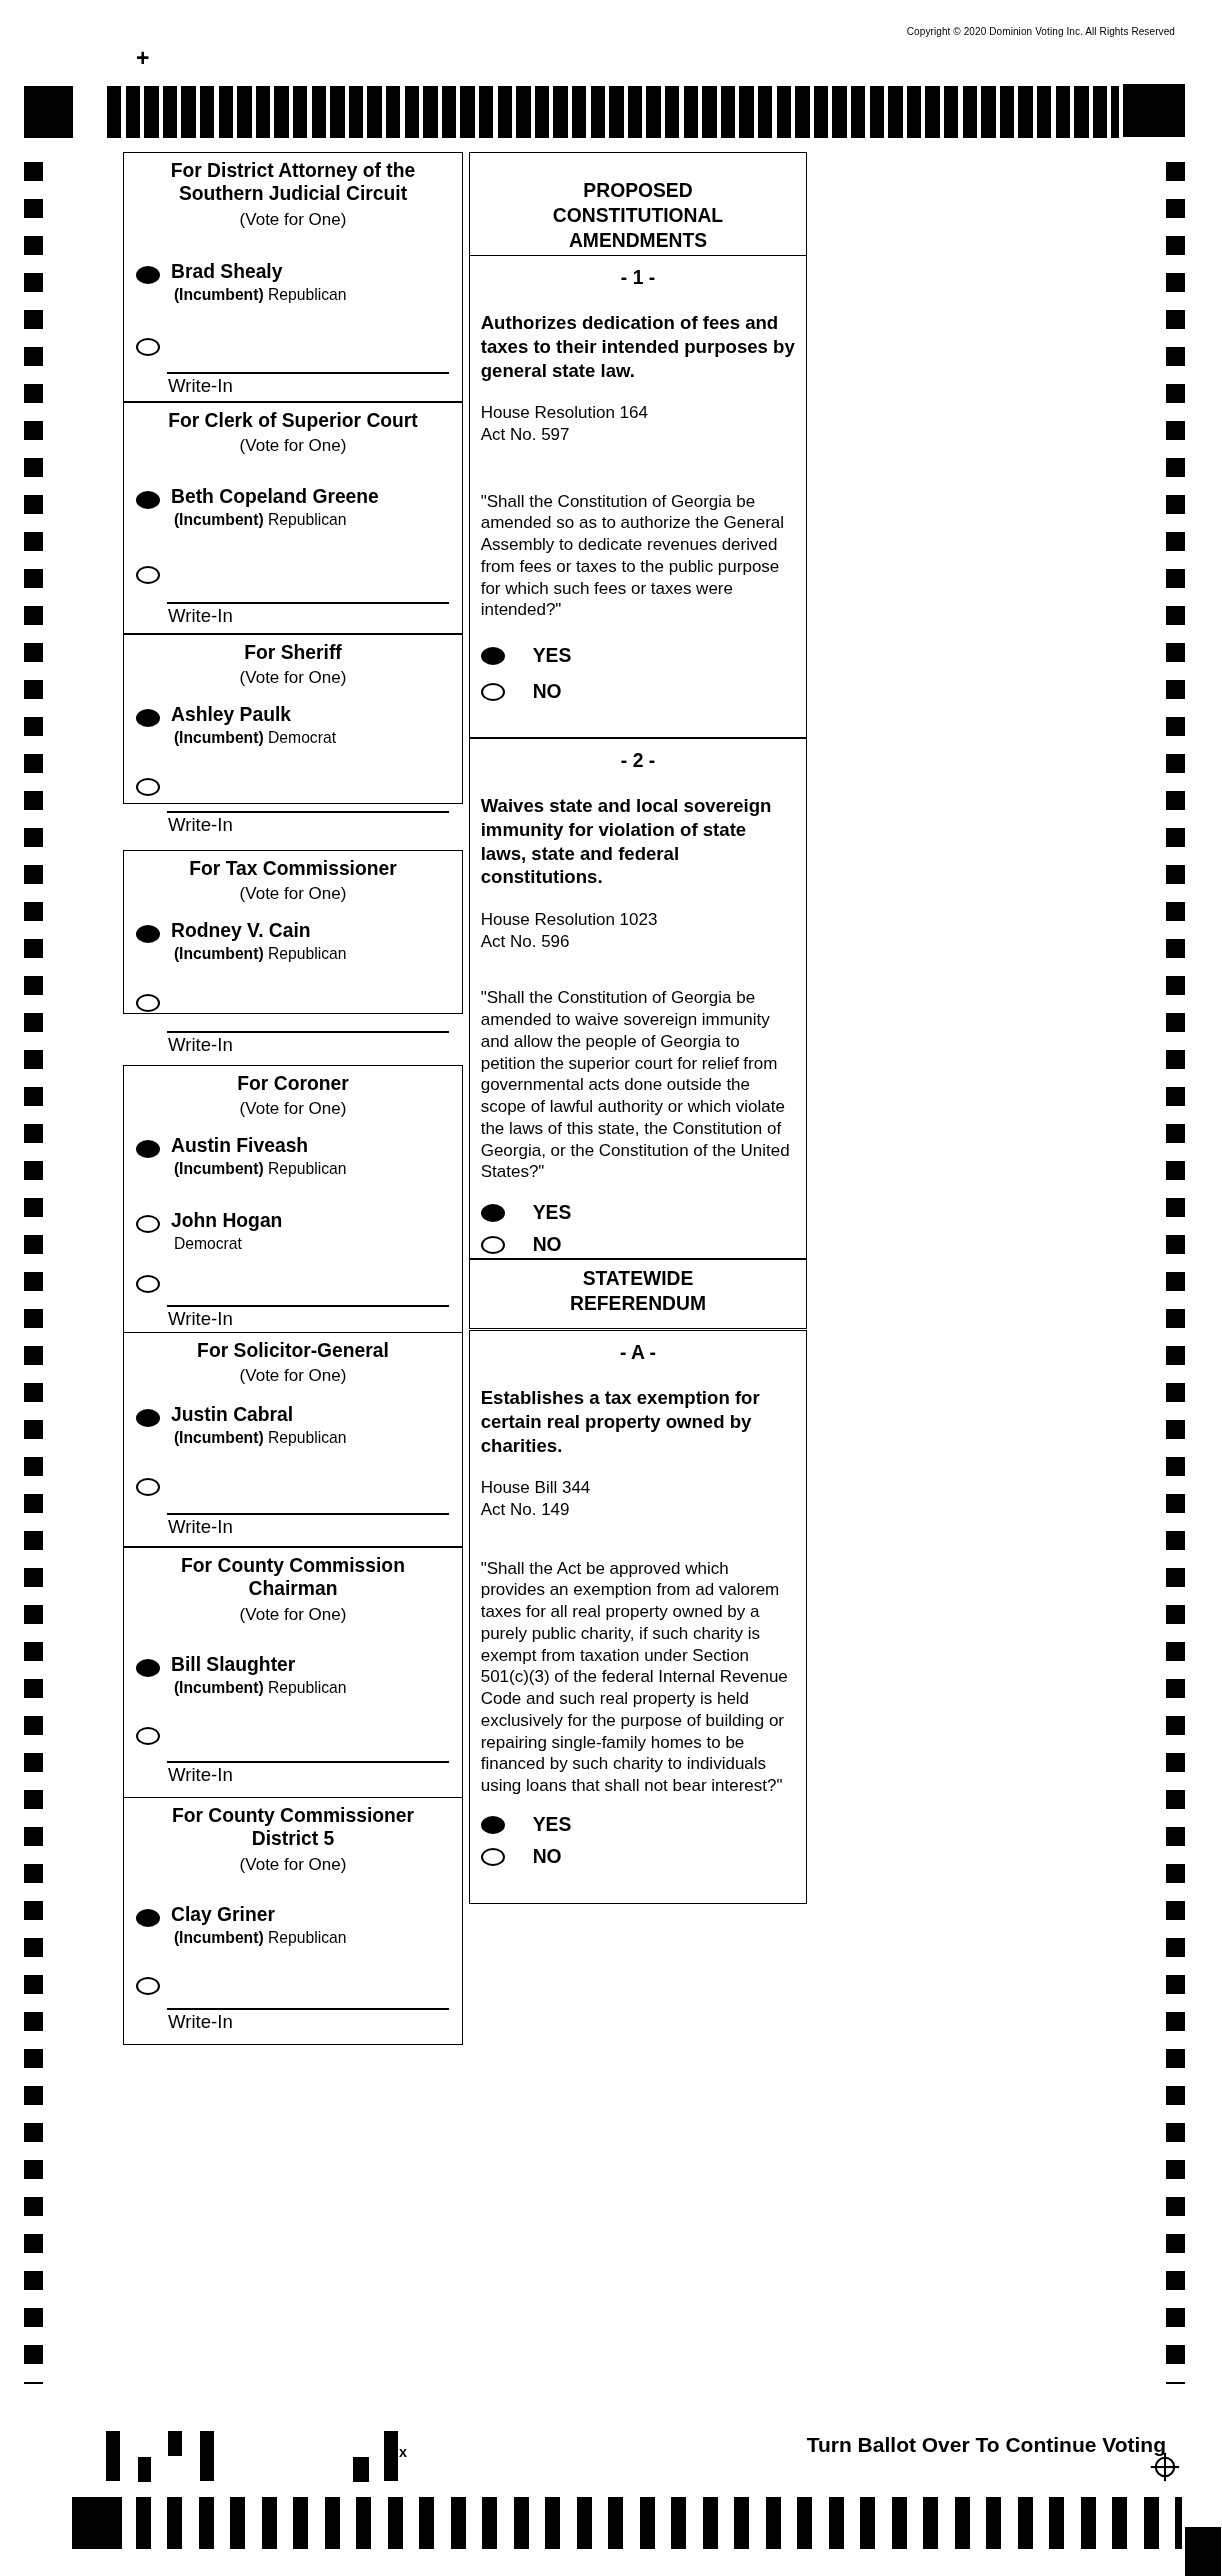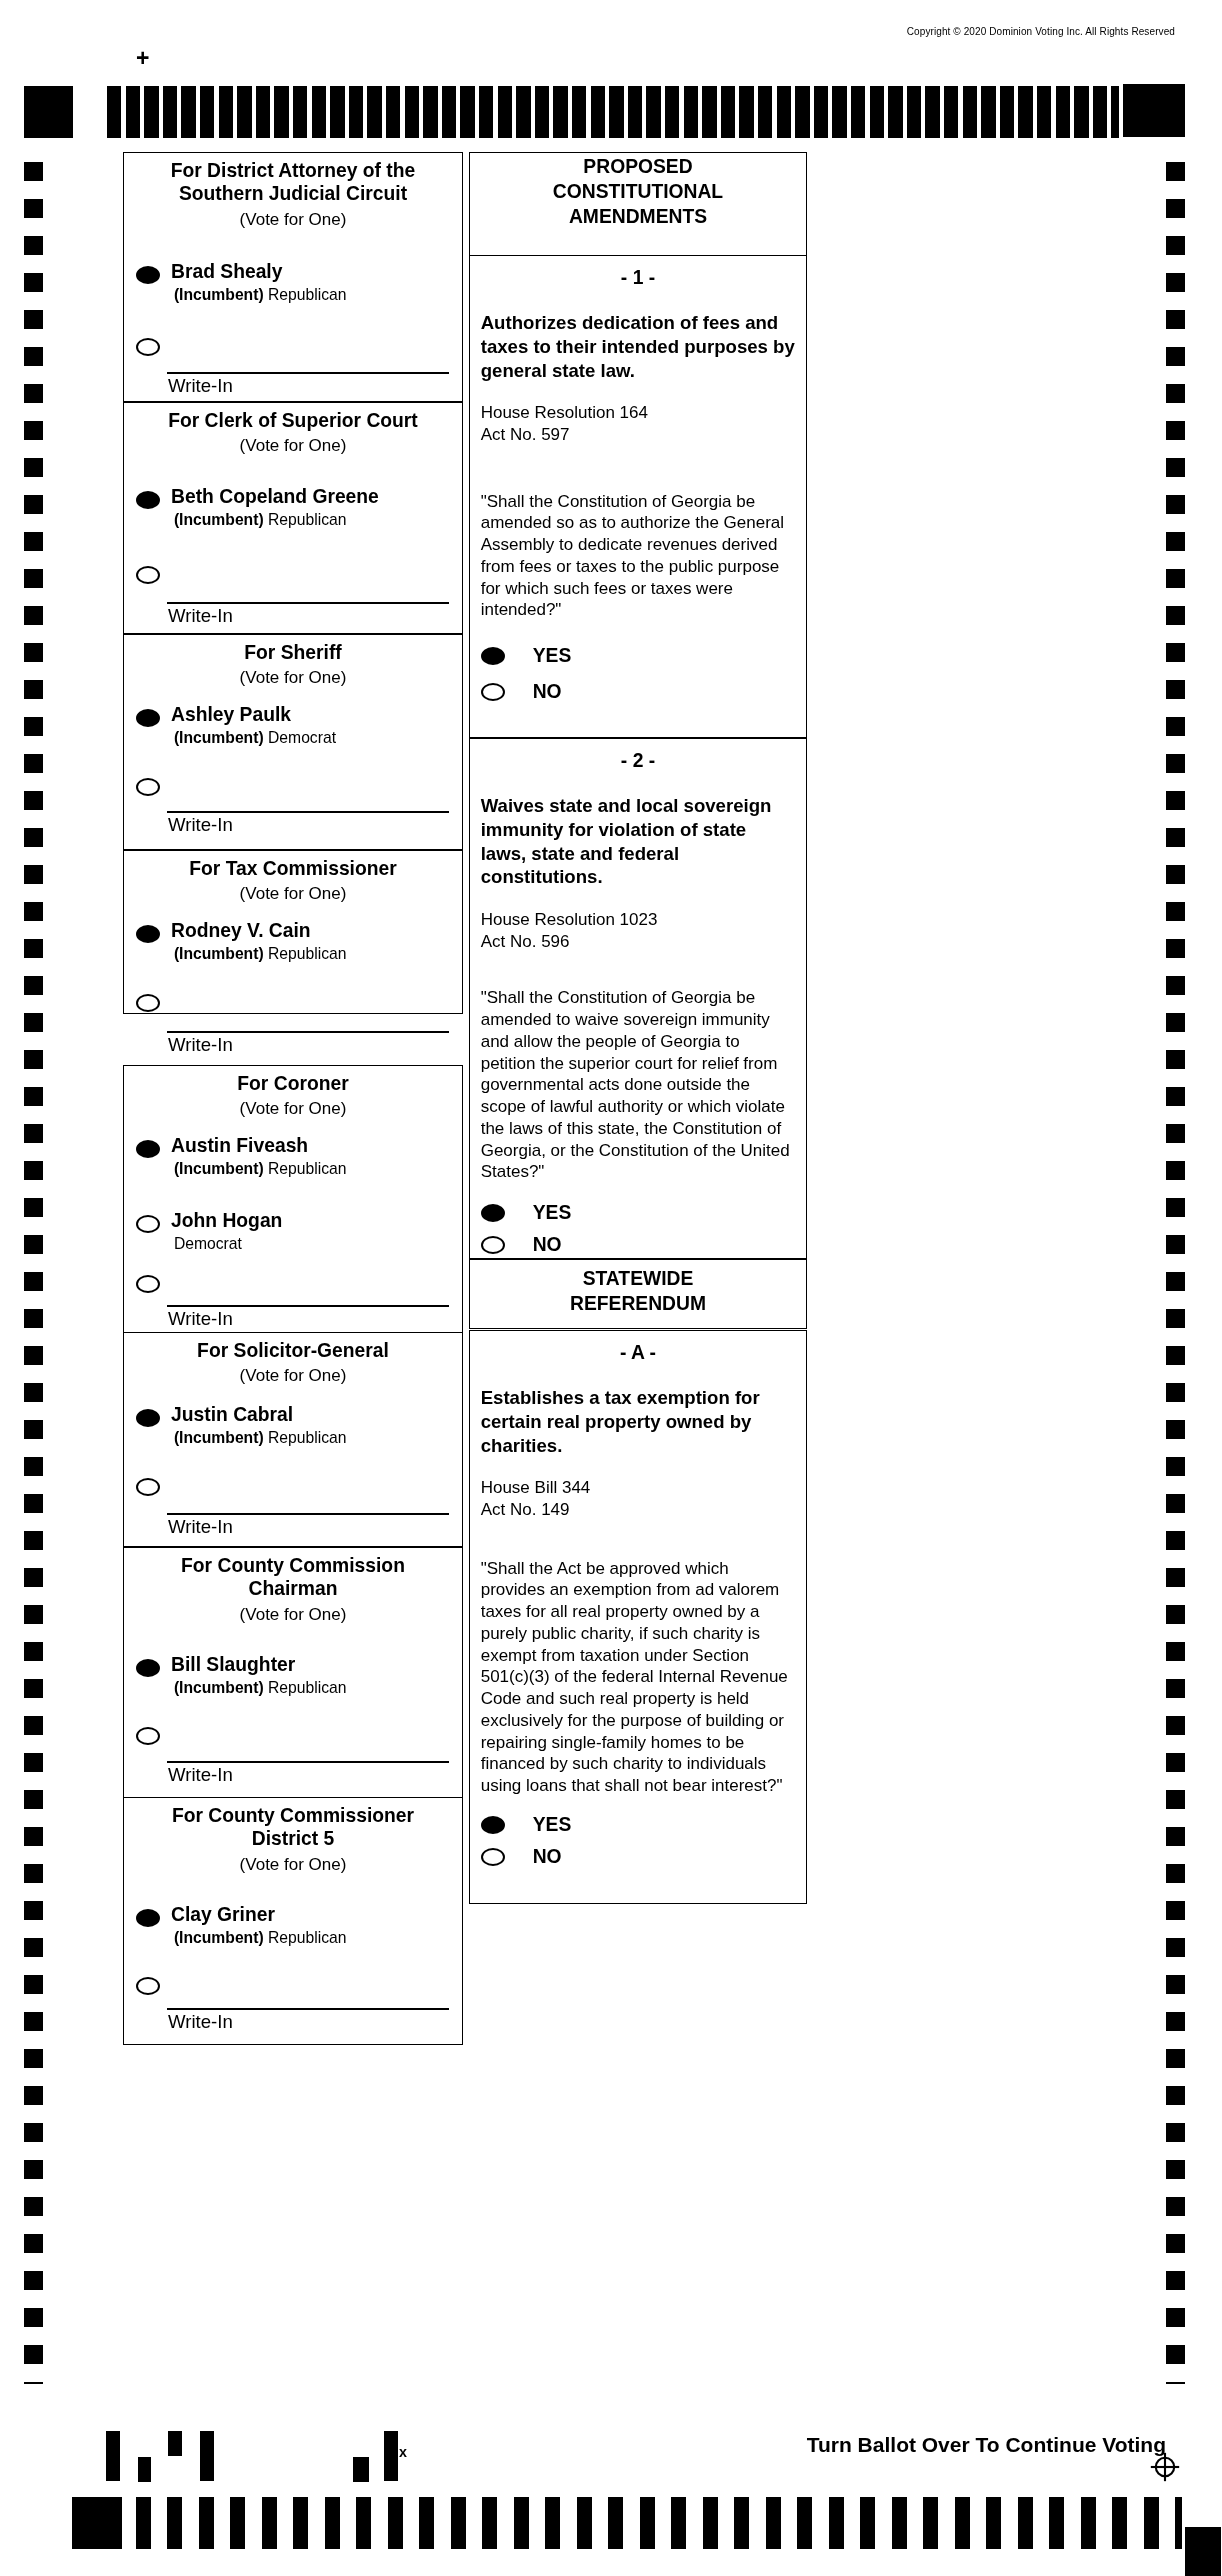--- a/index.html
+++ b/index.html
@@ -37,21 +37,21 @@
   .cand-text{position:absolute;left:35px;top:0;}
   .cand-name{font-weight:bold;font-size:19.3px;line-height:1.05;}
   .cand-sub{font-size:15.7px;margin-top:3.6px;margin-left:2.9px;}
   .cand-sub .inc{font-weight:bold;}
   .wo{position:absolute;left:12px;}
   .wline{position:absolute;left:43px;width:282px;border-top:2.1px solid #000;}
   .wlabel{position:absolute;left:44px;font-weight:normal;font-size:18.6px;}
   
   .hbox{position:absolute;left:469px;width:338px;border:1.4px solid #000;box-sizing:border-box;
     text-align:center;font-weight:bold;font-size:19.3px;line-height:1.3;
-    white-space:pre-line;padding-top:1px;background:#fff;}
+    white-space:pre-line;padding-top:25px;background:#fff;}
   .abox{position:absolute;left:469px;width:338px;border:1.4px solid #000;box-sizing:border-box;
     padding:4.3px 10.7px 0 10.7px;background:#fff;overflow:hidden;}
   .anum{text-align:center;font-weight:bold;font-size:19.3px;margin-top:7.2px;}
   .asum{font-weight:bold;font-size:18.6px;line-height:1.28;margin-top:21.5px;}
   .ares{font-size:17px;line-height:1.3;margin-top:20px;}
   .aact{font-size:17px;line-height:1.3;}
   .aq{font-size:17px;line-height:1.28;margin-top:44px;}
   .yn{margin-top:14.3px;display:flex;align-items:center;gap:28px;}
   .yn.first{margin-top:24px;}
   .ynl{font-weight:bold;font-size:19.3px;}
@@ -94,21 +94,21 @@
       <div class="cand-text">
         <div class="cand-name">Beth Copeland Greene</div>
         <div class="cand-sub"><span class="inc">(Incumbent)</span> <span>Republican</span></div>
       </div>
     </div>
     <span class="oval wo" style="top:163px;"></span>
     <div class="wline" style="top:199px;"></div>
     <div class="wlabel" style="top:202px;">Write-In</div>
   </section>
 
-  <section class="race" style="top:634px;height:216px;">
+  <section class="race" style="top:634px;height:170px;">
     <div class="race-title">For Sheriff</div>
     <div class="vote-for" style="top:33px;">(Vote for One)</div>
     <div class="cand" style="top:70px;">
       <span class="oval filled"></span>
       <div class="cand-text">
         <div class="cand-name">Ashley Paulk</div>
         <div class="cand-sub"><span class="inc">(Incumbent)</span> <span>Democrat</span></div>
       </div>
     </div>
     <span class="oval wo" style="top:143px;"></span>

